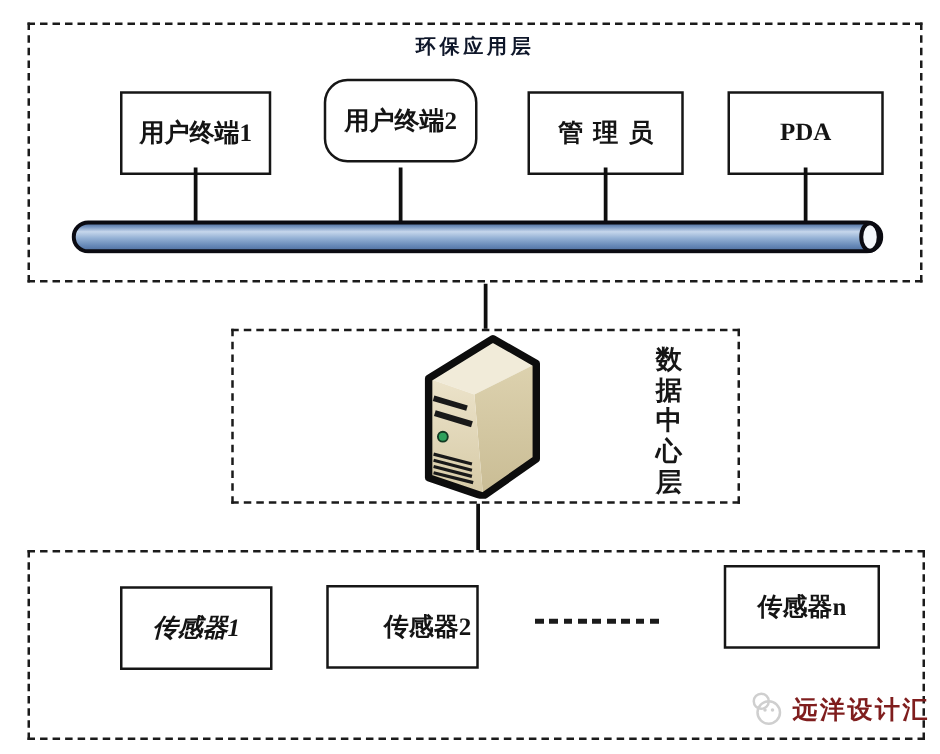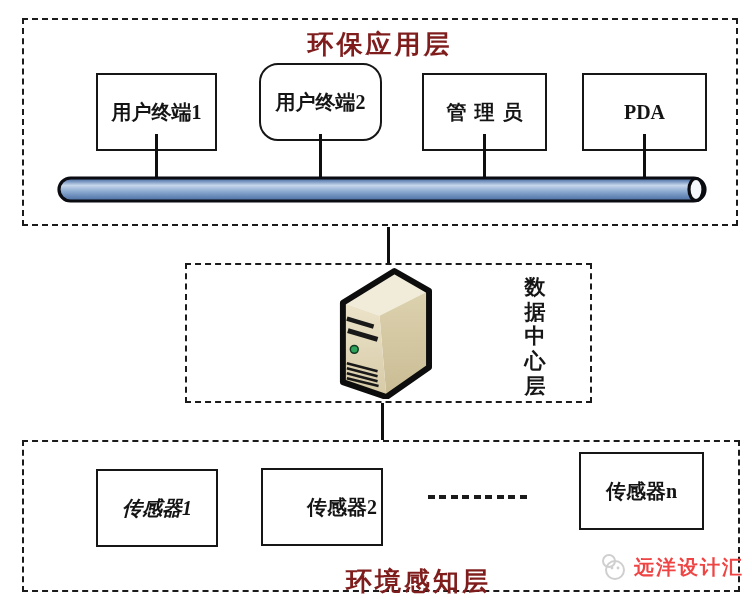--- a/index.html
+++ b/index.html
@@ -17,41 +17,41 @@
     border: 2.5px dashed #1b1b1b;
     box-sizing: border-box;
     background: transparent;
   }
   .layer-app { left: 22px; top: 18px; width: 716px; height: 208px; }
   .layer-data { left: 185px; top: 263px; width: 407px; height: 140px; }
   .layer-sense { left: 22px; top: 440px; width: 718px; height: 152px; }
 
   .layer-title {
     position: absolute;
-    font-size: 26px;
+    font-size: 16px;
     letter-spacing: 3px;
     font-weight: 600;
     white-space: nowrap;
-    color: #7f1d1d;
+    color: #0f172a;
   }
   .title-app { top: 7px; left: 0; right: 0; text-align: center; }
   .title-sense { top: 122px; left: 322px; }
 
   .vtitle {
     position: absolute;
     left: 331px; top: 10px; width: 34px;
     font-size: 21px; font-weight: 600;
     text-align: center; color: #161616;
   }
   .vtitle div { height: 24.7px; line-height: 24.7px; }
 
   .node {
     position: absolute;
     box-sizing: border-box;
-    height: 78px;
+    height: 67px;
     border: 2px solid #161616;
     background: #ffffff;
     display: flex;
     align-items: center;
     justify-content: center;
     font-size: 20px;
     font-weight: 700;
     white-space: nowrap;
   }
   .node .spaced { letter-spacing: 8px; text-indent: 8px; }
@@ -73,21 +73,21 @@
     width: 101px; height: 4px;
     background: repeating-linear-gradient(90deg, #1b1b1b 0 7px, transparent 7px 11.5px);
   }
 
   .watermark {
     position: absolute;
     left: 600px; top: 552px;
     display: flex;
     align-items: center;
     gap: 6px;
-    color: #ef4444;
+    color: #7f1d1d;
   }
   .watermark-text {
     font-size: 20px;
     font-weight: 700;
     letter-spacing: 2px;
     white-space: nowrap;
   }
 </style>
 </head>
 <body>
@@ -181,21 +181,20 @@
     <div class="node" style="left:72px; top:27px; width:122px;font-style:italic;">
       <span>传感器1</span>
     </div>
     <div class="node" style="left:237px; top:26px; width:122px;padding-left:40px;">
       <span>传感器2</span>
     </div>
     <div class="ellipsis-dashes"></div>
     <div class="node" style="left:555px; top:10px; width:125px;">
       <span>传感器n</span>
     </div>
-    <div class="layer-title title-sense">环境感知层</div>
   </div>
 
   <div class="watermark">
     <svg width="28" height="30" viewBox="0 0 28 30">
       <circle cx="9" cy="9" r="6" fill="none" stroke="#cfcfcf" stroke-width="2"></circle>
       <circle cx="15" cy="18" r="9" fill="none" stroke="#cfcfcf" stroke-width="2"></circle>
       <circle cx="12" cy="16" r="1.4" fill="#cfcfcf"></circle>
       <circle cx="18" cy="16" r="1.4" fill="#cfcfcf"></circle>
     </svg>
     <span class="watermark-text">远洋设计汇</span>

